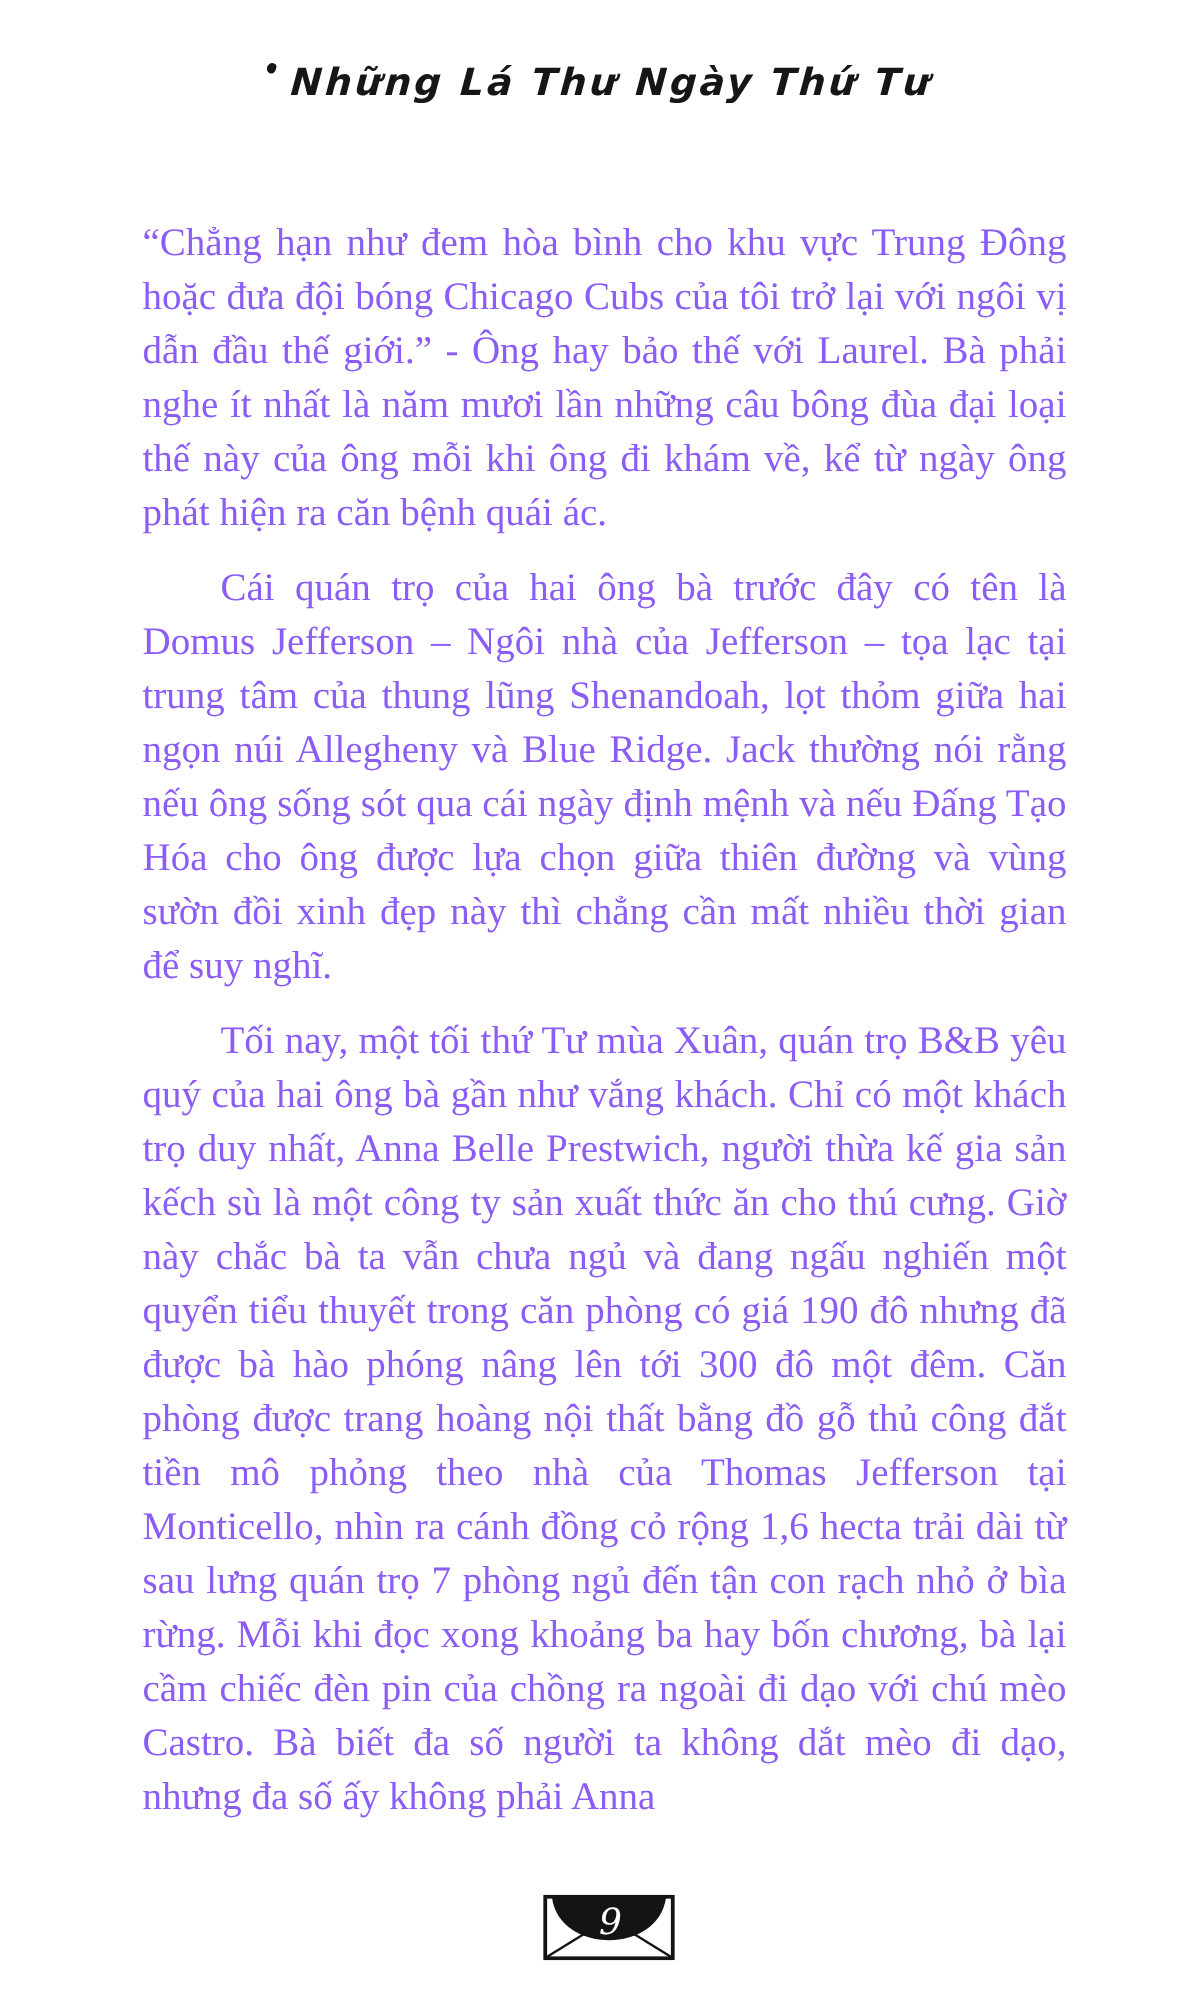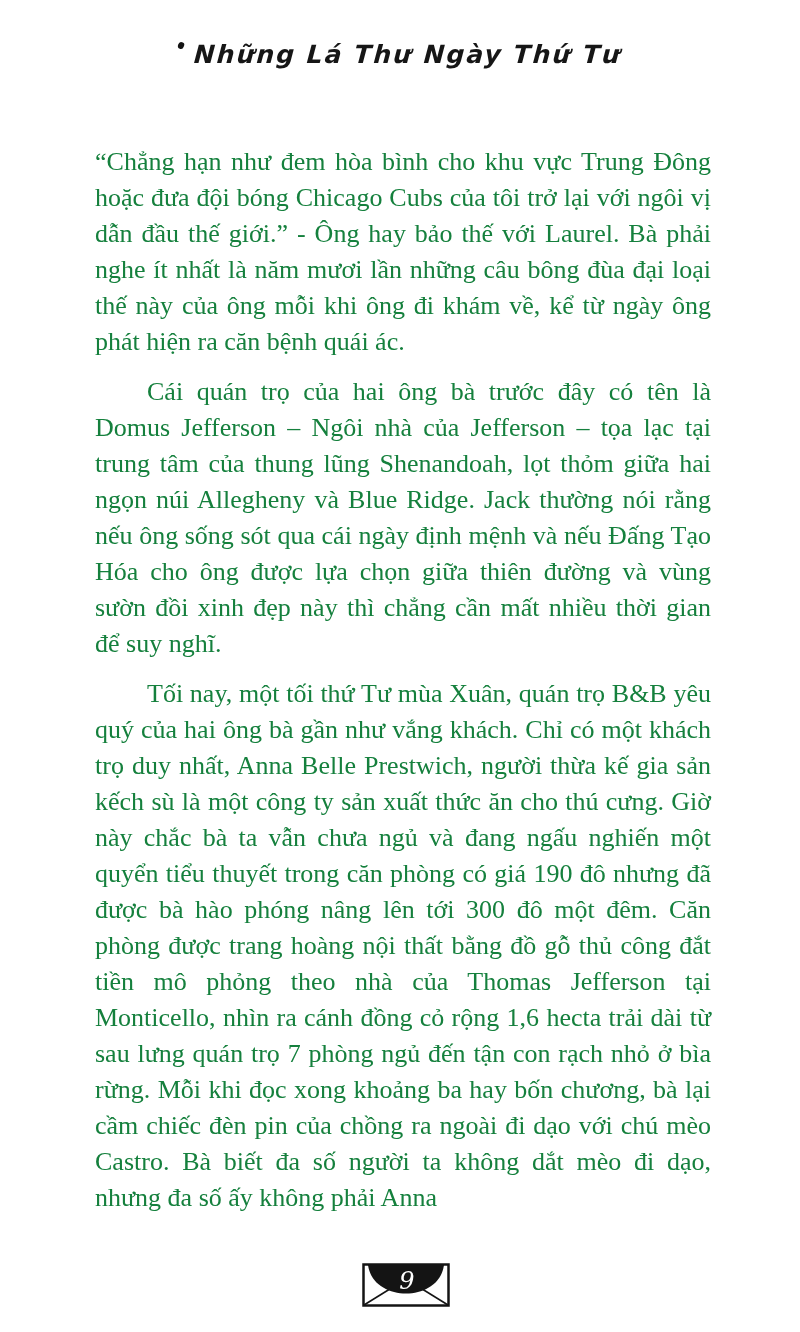--- a/index.html
+++ b/index.html
@@ -48,21 +48,21 @@
     transform: skewX(-4deg);
   }
   .page-body {
     position: absolute;
     top: 144px;
     left: 95px;
     width: 616px;
     font-size: 26px;
     line-height: 36px;
     text-align: justify;
-    color: #15803d;
+    color: #8b5cf6;
   }
   .para {
     margin: 0 0 14px 0;
   }
   .para.indented {
     text-indent: 52px;
   }
   .page-footer {
     position: absolute;
     top: 1263px;

